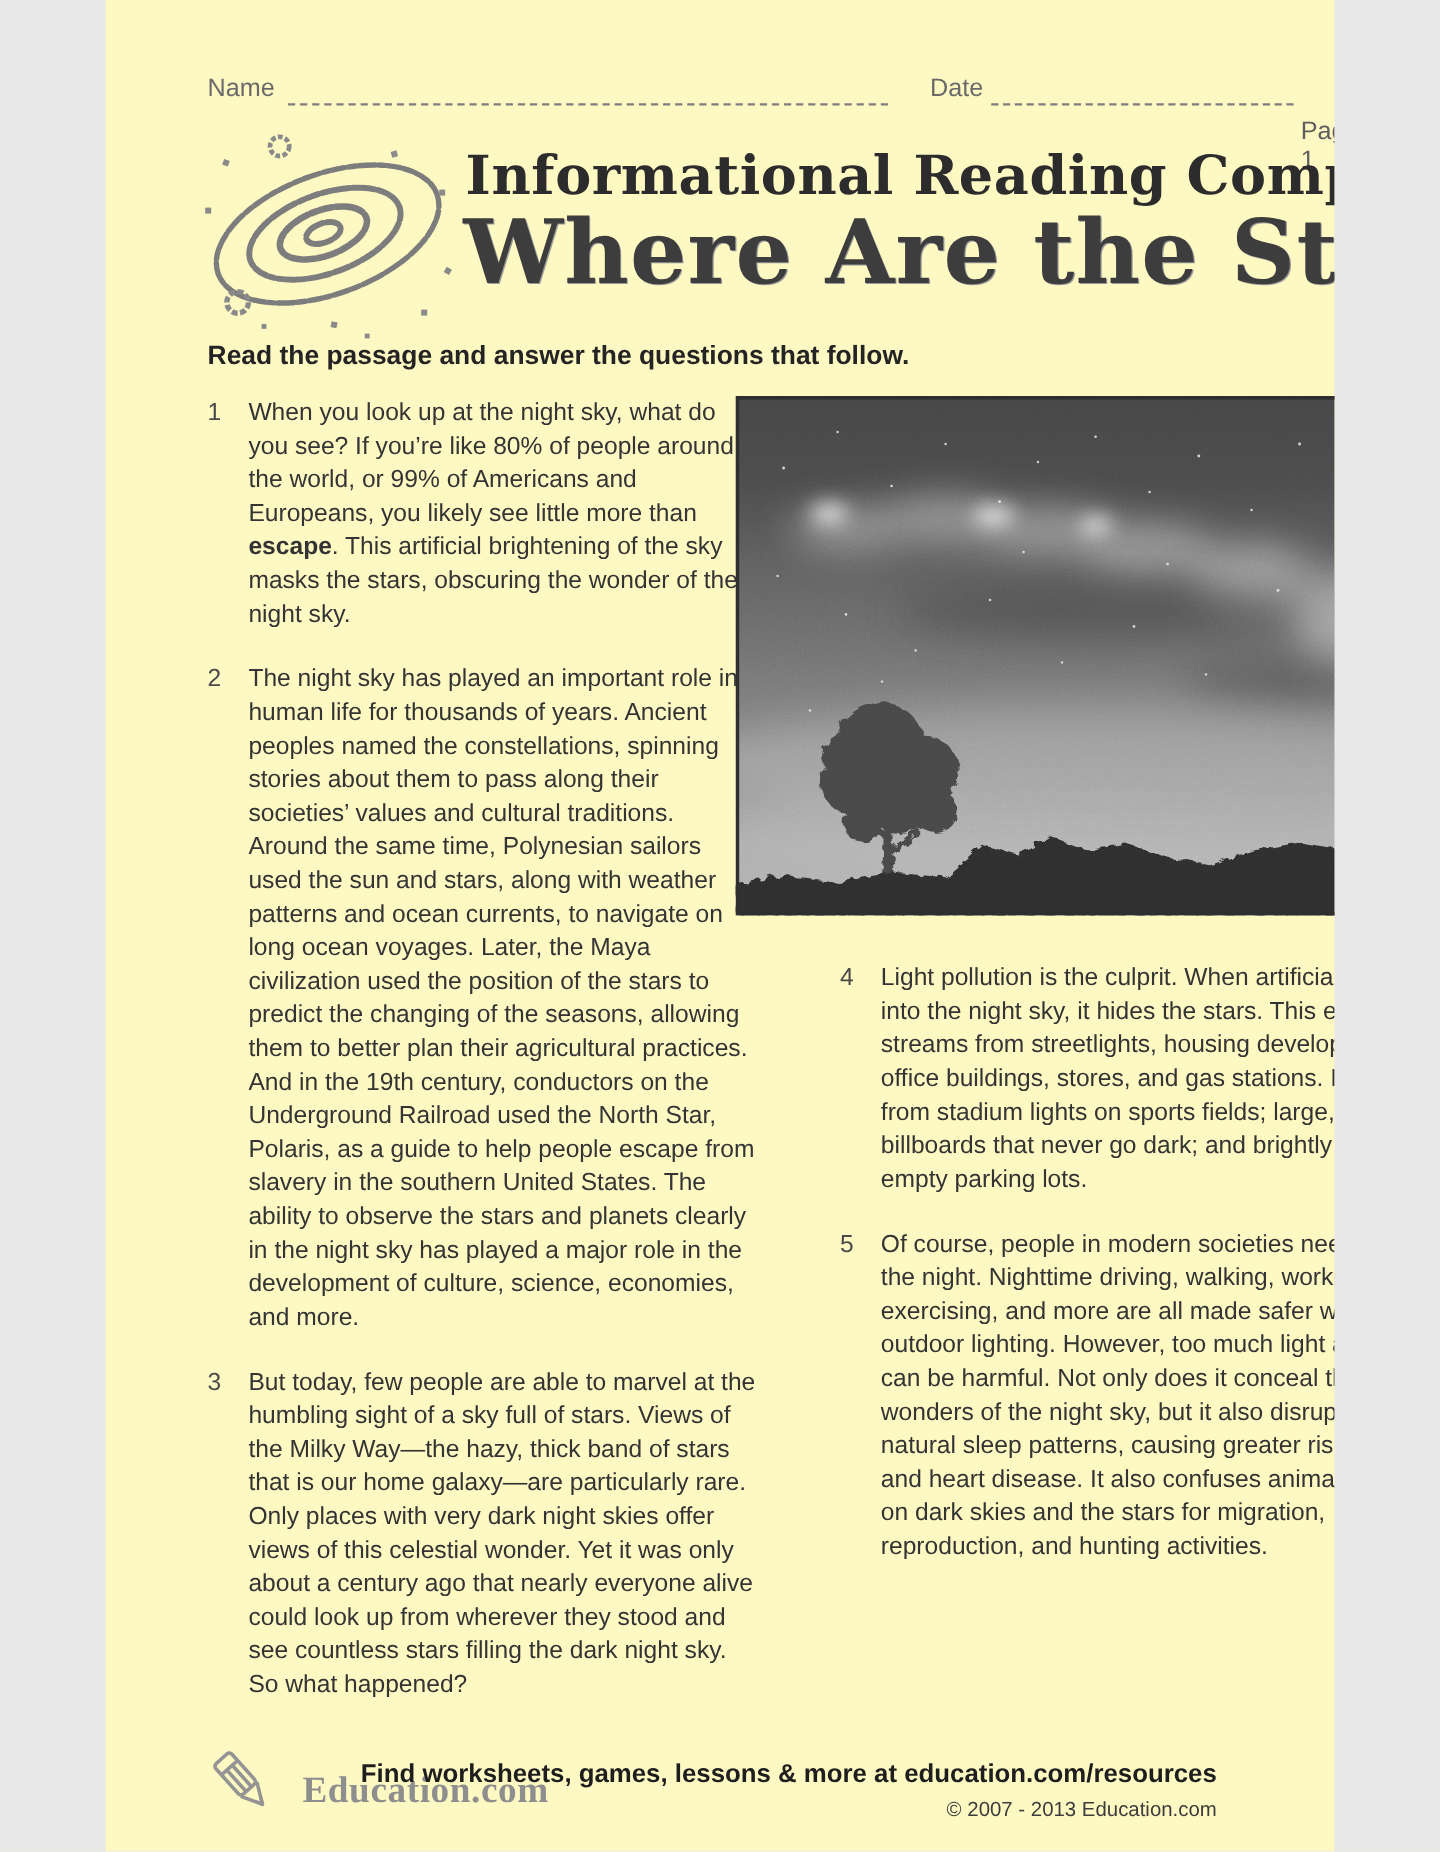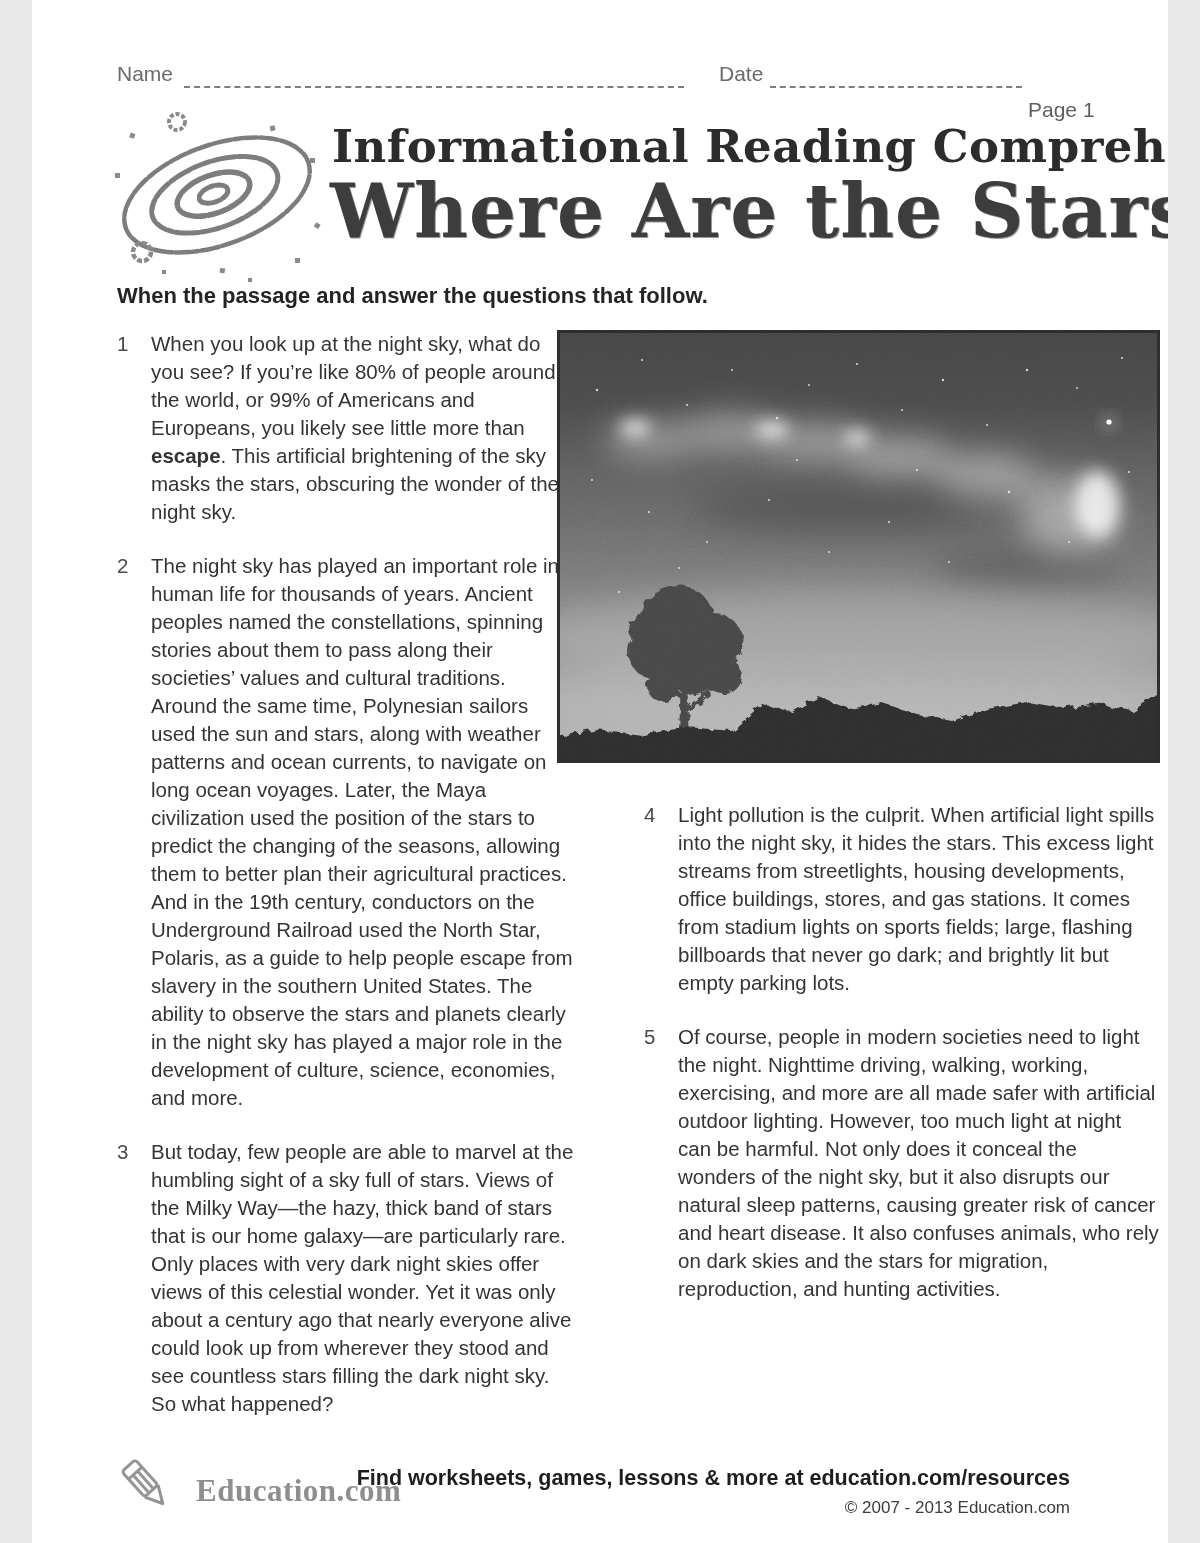--- a/index.html
+++ b/index.html
@@ -1,21 +1,21 @@
 <!DOCTYPE html>
 <html><head>
 <meta charset="utf-8">
 <style>
   html,body{margin:0;padding:0;background:#e8e8e8;}
   .page{
     position:relative;
-    width:1136px;
+    width:1024px;
     height:1543px;
     margin:0 auto;
-    background:#ffffff;
+    background:#fef9c3;
     font-family:"Liberation Sans","DejaVu Sans",sans-serif;
     color:#343434;
     overflow:hidden;
   }
   
   .hdr-label{position:absolute;font-size:21px;color:#6a6a6a;}
   .hdr-name{left:85px;top:62px;}
   .hdr-date{left:687px;top:62px;}
   .hdr-page{left:996px;top:58px;color:#5e5e5e;margin-top:40px;}
   .hdr-line{position:absolute;border-bottom:2px dashed #7d7d7d;height:0;}
@@ -96,21 +96,21 @@
         <rect x="60" y="170" width="4" height="4"></rect>
         <rect x="146" y="178" width="4" height="4"></rect>
       </g>
       <circle cx="75" cy="22" r="8" fill="none" stroke="#8a8a8a" stroke-width="4" stroke-dasharray="4 2"></circle>
       <circle cx="40" cy="152" r="9" fill="none" stroke="#8a8a8a" stroke-width="4.5" stroke-dasharray="5 2"></circle>
     </svg>
   </div>
 
   <div class="kicker">Informational Reading Comprehension</div>
   <div class="main-title">Where Are the Stars?</div>
-  <div class="instruction">When the passage and answer the questions that follow.</div>
+  <div class="instruction">Read the passage and answer the questions that follow.</div>
 
   <div class="col-left">
     <div class="para">
       <span class="pnum">1</span>
       <p class="ptext"><span>When you look up at the night sky, what do you see? If you’re like 80% of people around the world, or 99% of Americans and Europeans, you likely see little more than </span><span class="bold-term">escape</span><span>. This artificial brightening of the sky masks the stars, obscuring the wonder of the night sky.</span></p>
     </div>
     <div class="para">
       <span class="pnum">2</span>
       <p class="ptext">The night sky has played an important role in human life for thousands of years. Ancient peoples named the constellations, spinning stories about them to pass along their societies’ values and cultural traditions. Around the same time, Polynesian sailors used the sun and stars, along with weather patterns and ocean currents, to navigate on long ocean voyages. Later, the Maya civilization used the position of the stars to predict the changing of the seasons, allowing them to better plan their agricultural practices. And in the 19th century, conductors on the Underground Railroad used the North Star, Polaris, as a guide to help people escape from slavery in the southern United States. The ability to observe the stars and planets clearly in the night sky has played a major role in the development of culture, science, economies, and more.</p>
     </div>

